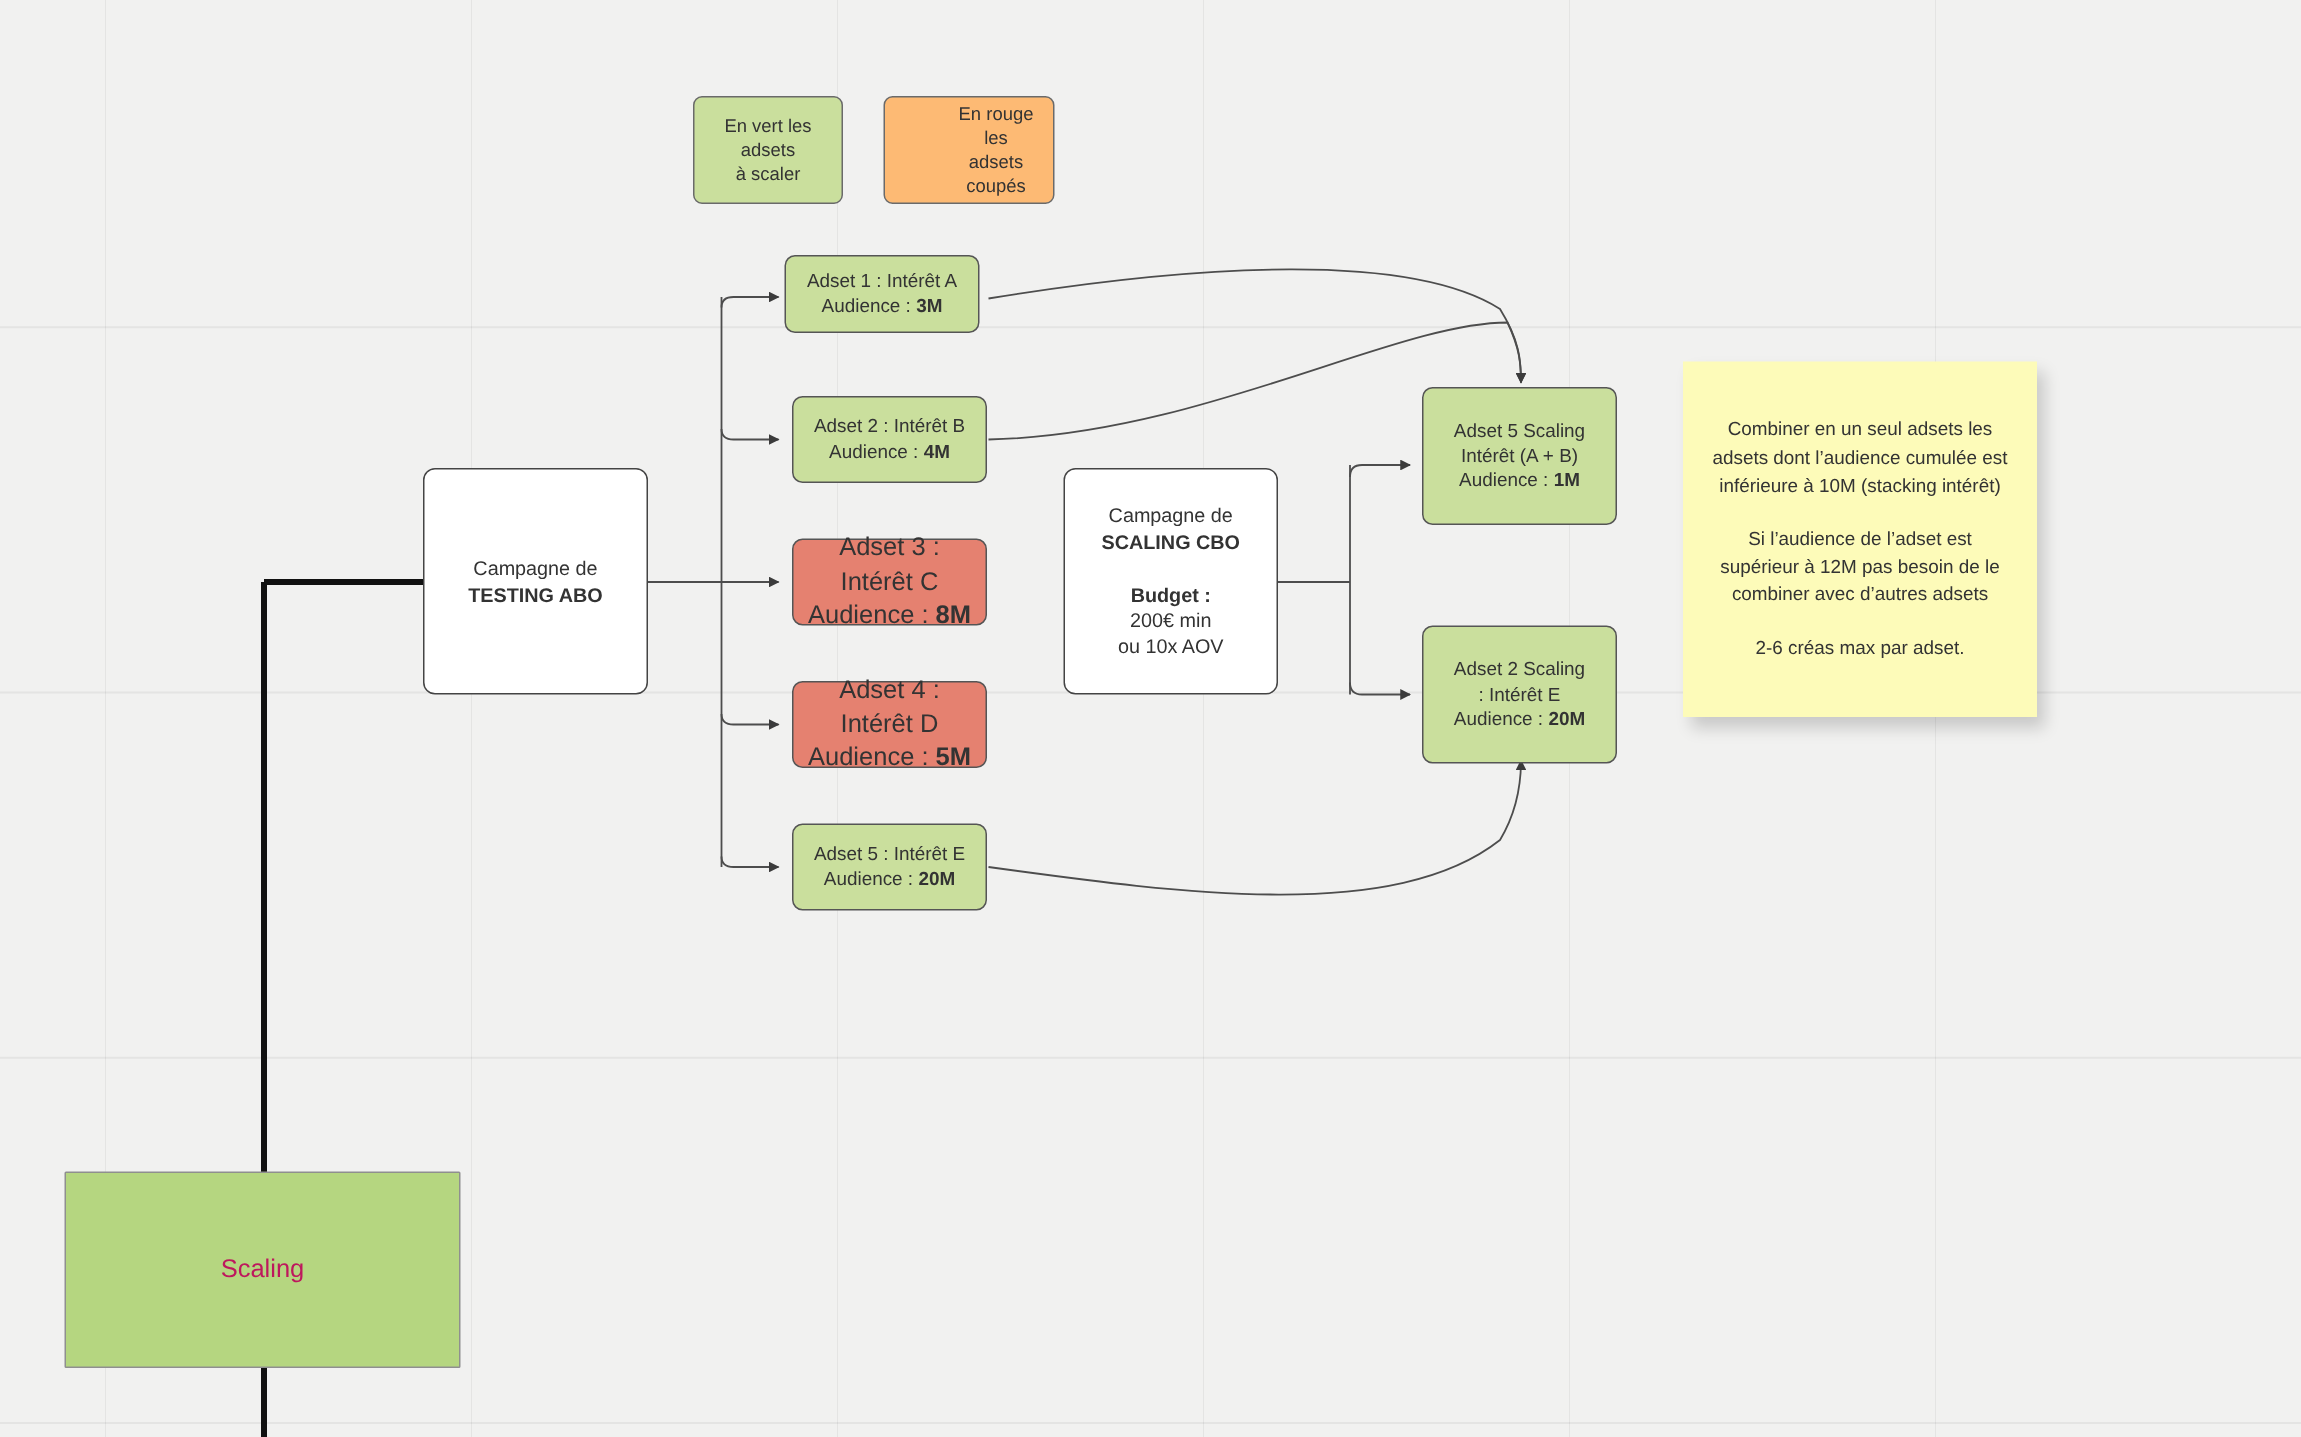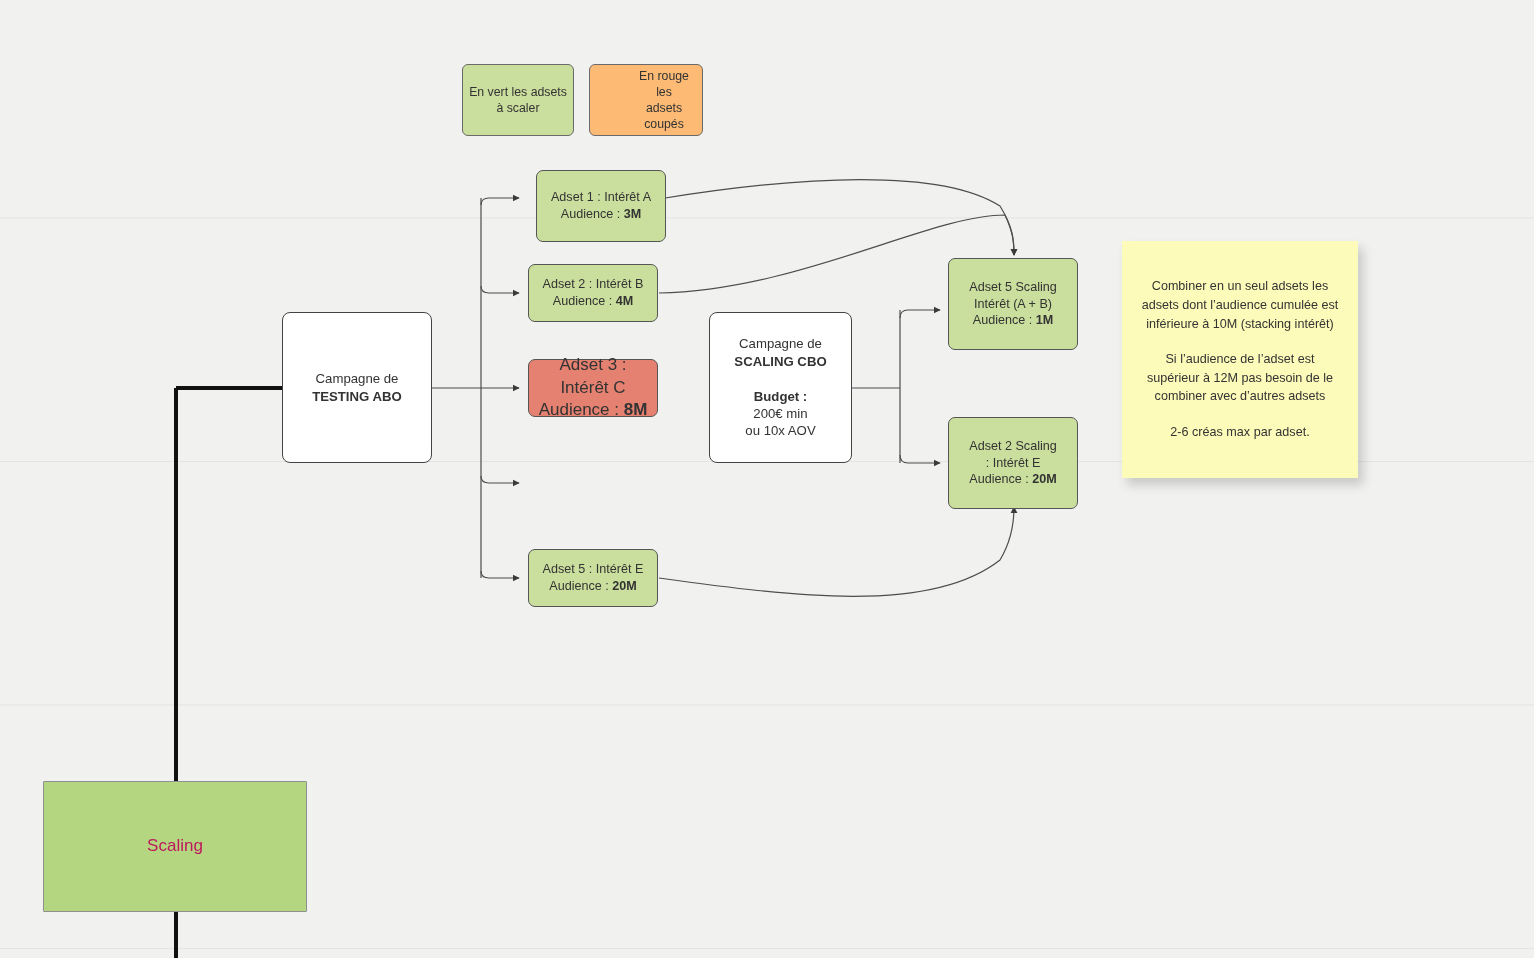--- a/index.html
+++ b/index.html
@@ -144,61 +144,67 @@
       <path d="M 900 318 Q 900 310 908 310 L 940 310" marker-end="url(#arrow)"></path>
       <path d="M 900 455 Q 900 463 908 463 L 940 463" marker-end="url(#arrow)"></path>
     </g>
 
     <g fill="none" stroke="#111111" stroke-width="4">
       <path d="M 176 958 L 176 388 L 176 388"></path>
       <path d="M 176 388 L 282 388"></path>
     </g>
   </svg>
 
-  <div class="node legend-green" style="left:462px; top:64px; width:112px; height:72px;">
+  <div class="node legend-green" style="left:462px; top:64px; width:100px; height:72px;">
     <div class="txt">
       <span>En vert les adsets</span><br>
       <span>à scaler</span>
     </div>
   </div>
 
   <div class="node legend-red" style="left:589px; top:64px; width:114px; height:72px;">
     <div class="txt">
       <span>En rouge les</span><br>
       <span>adsets coupés</span>
     </div>
   </div>
 
   <div class="node box-white" style="left:282px; top:312px; width:150px; height:151px;">
     <div class="txt">
       <span>Campagne de </span><b>TESTING ABO</b>
     </div>
   </div>
 
-  <div class="node box-green" style="left:536px; top:170px; width:130px; height:72px;">
+  <div class="node box-green" style="left:523px; top:170px; width:130px; height:52px;">
     <div class="txt">
       <span>Adset 1 : Intérêt A</span><br>
       <span>Audience : </span><b>3M</b>
     </div>
   </div>
 
   <div class="node box-green" style="left:528px; top:264px; width:130px; height:58px;">
     <div class="txt">
       <span>Adset 2 : Intérêt B</span><br>
       <span>Audience : </span><b>4M</b>
     </div>
   </div>
 
   <div class="node box-red" style="left:528px; top:359px; width:130px; height:58px;">
     <div class="txt">
       <span>Adset 3 : Intérêt C</span><br>
       <span>Audience : </span><b>8M</b>
     </div>
   </div>
 
+  <div class="node box-red" style="left:528px; top:454px; width:130px; height:58px;">
+    <div class="txt">
+      <span>Adset 4 : Intérêt D</span><br>
+      <span>Audience : </span><b>5M</b>
+    </div>
+  </div>
 
   <div class="node box-green" style="left:528px; top:549px; width:130px; height:58px;">
     <div class="txt">
       <span>Adset 5 : Intérêt E</span><br>
       <span>Audience : </span><b>20M</b>
     </div>
   </div>
 
   <div class="node box-white" style="left:709px; top:312px; width:143px; height:151px;">
     <div class="txt">

